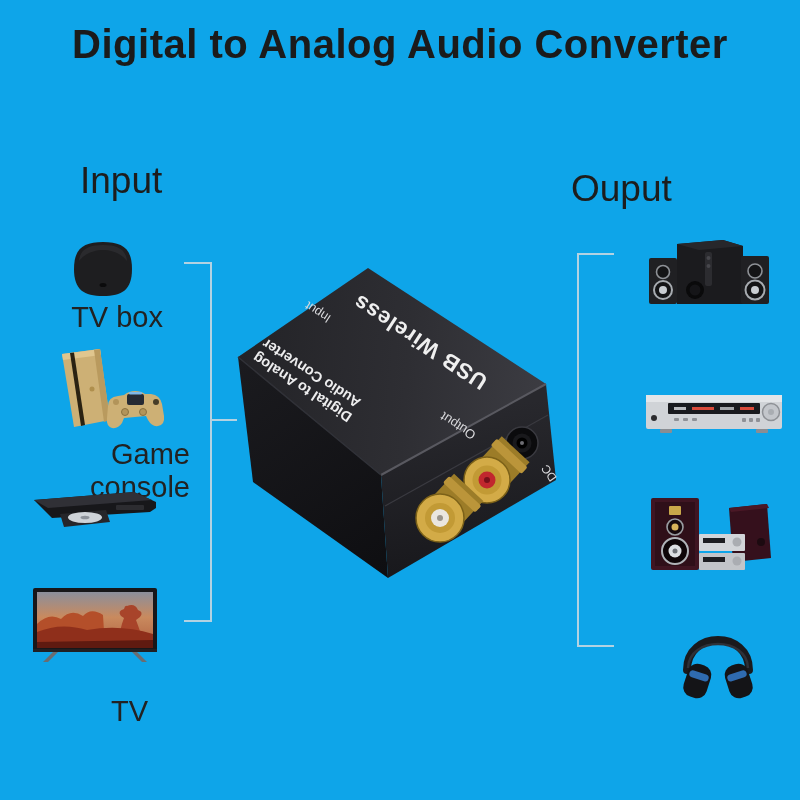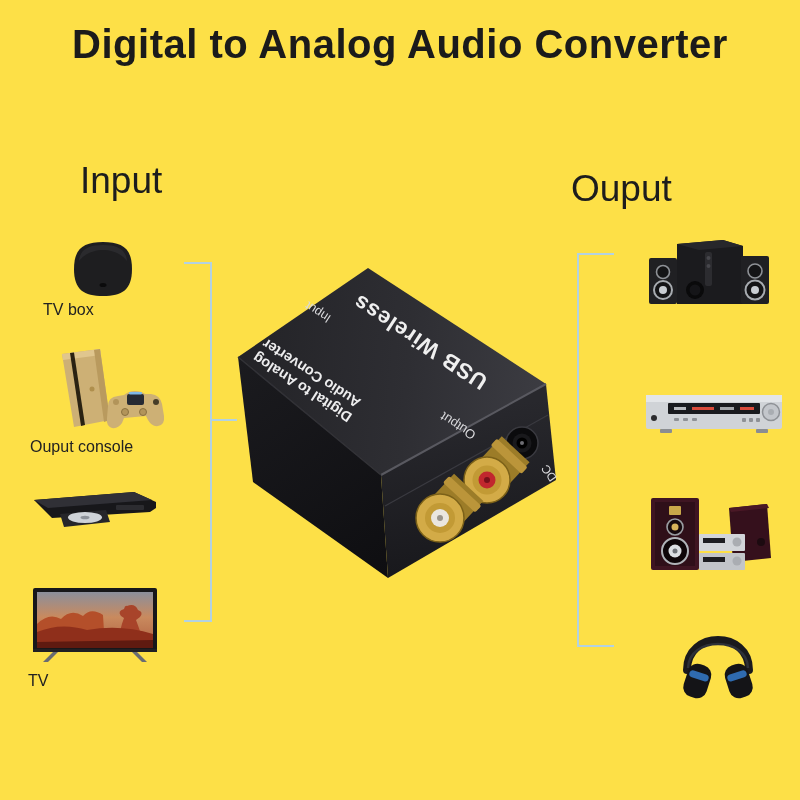--- a/index.html
+++ b/index.html
@@ -1,23 +1,23 @@
 <!DOCTYPE html>
 <html><head>
 <meta charset="utf-8">
 <style>
   *{box-sizing:border-box;margin:0;padding:0}
   html,body{background:#ffffff}
-  .canvas{position:relative;width:800px;height:800px;overflow:hidden;background:#fde047;
+  .canvas{position:relative;width:800px;height:800px;overflow:hidden;background:#0ea5e9;
           font-family:"Liberation Sans",sans-serif;color:#1d1d1d}
   .abs{position:absolute}
   .title{position:absolute;top:22px;left:0;width:100%;text-align:center;
          font-size:40px;font-weight:700;color:#1b1b1b;letter-spacing:.5px}
   .col-heading{position:absolute;font-size:37px;font-weight:400;color:#1d1d1d}
-  .dev-label{position:absolute;text-align:left;font-size:16px;color:#222}
+  .dev-label{position:absolute;text-align:right;font-size:29px;color:#222}
   .bracket{position:absolute;border:0 solid #b3d2e2}
   .bracket.input{border-top-width:2px;border-right-width:2px;border-bottom-width:2px}
   .bracket.output{border-top-width:2px;border-left-width:2px;border-bottom-width:2px}
   .bracket-connector{position:absolute;background:#b3d2e2}
   svg{display:block}
   svg text{font-family:"Liberation Sans",sans-serif}
 </style>
 </head>
 <body>
 
@@ -44,21 +44,21 @@
     <g>
       <path d="M60 62 Q60 53 70 52 L76 51 Q81 47 87 47 Q93 47 97 50 L103 50 Q112 51 114 60 L116 72 Q117 81 110 82 Q104 83 100 76 L98 72 L76 74 L74 79 Q70 85 64 84 Q58 82 59 74 Z" fill="#cdb075"></path>
       <rect x="79" y="50" width="17" height="11" rx="2" fill="#262a33"></rect>
       <rect x="81" y="48" width="13" height="2.5" rx="1" fill="#7fb8e8"></rect>
       <circle cx="68" cy="58" r="3" fill="#b2945a"></circle>
       <circle cx="108" cy="58" r="3" fill="#463d28"></circle>
       <circle cx="77" cy="68" r="3.5" fill="#b2945a" stroke="#8a7140"></circle>
       <circle cx="95" cy="68" r="3.5" fill="#b2945a" stroke="#8a7140"></circle>
     </g>
   </svg>
-  <div class="dev-label" style="left:30px;top:438px;width:160px">Ouput console</div>
+  <div class="dev-label" style="left:30px;top:438px;width:160px">Game console</div>
 
   <svg class="abs" style="left:30px;top:486px" width="130" height="48" viewBox="0 0 130 48">
     <path d="M4 14 L104 6 L126 16 L126 22 L120 26 L22 32 Z" fill="#17171a"></path>
     <path d="M4 14 L104 6 L122 14 L18 22 Z" fill="#303036"></path>
     <rect x="86" y="19" width="28" height="5" rx="1" fill="#2c2c30"></rect>
     <path d="M30 28 L76 24 L80 36 L34 41 Z" fill="#26262a"></path>
     <ellipse cx="55" cy="31.5" rx="17" ry="5.5" fill="#cfd3d8"></ellipse>
     <ellipse cx="55" cy="31.5" rx="4.5" ry="1.8" fill="#8d929a"></ellipse>
   </svg>
 
@@ -73,21 +73,21 @@
     <rect x="2" y="2" width="124" height="64" rx="2" fill="#17171a"></rect>
     <rect x="6" y="6" width="116" height="56" fill="url(#tvsky)"></rect>
     <path d="M6 38 Q18 26 30 33 Q40 22 52 30 Q60 21 72 29 L74 62 L6 62 Z" fill="#b44f2a"></path>
     <path d="M96 20 q8 -3 11 4 q6 2 2 7 l-4 3 q6 16 9 28 L86 62 q3 -20 7 -30 l-3 -2 q-4 -5 3 -7 q1 -4 3 -3 Z" fill="#a8442a"></path>
     <path d="M6 46 Q30 36 56 44 Q90 38 122 48 L122 62 L6 62 Z" fill="#8f2f1b"></path>
     <path d="M6 56 L122 54 L122 62 L6 62 Z" fill="#5f1a10"></path>
     <rect x="2" y="63" width="124" height="3" fill="#202023"></rect>
     <path d="M22 66 L12 76 L17 76 L27 66 Z" fill="#6a6d72"></path>
     <path d="M106 66 L116 76 L111 76 L101 66 Z" fill="#6a6d72"></path>
   </svg>
-  <div class="dev-label" style="left:28px;top:672px;width:120px">TV</div>
+  <div class="dev-label" style="left:28px;top:695px;width:120px">TV</div>
 
   <div class="bracket input" style="left: 184px; top: 262px; width: 28px; height: 360px; border-color: rgb(179, 210, 226);"></div>
   <div class="bracket-connector" style="left: 212px; top: 419px; width: 25px; height: 2px; background: rgb(179, 210, 226);"></div>
   <div class="bracket output" style="left: 577px; top: 253px; width: 37px; height: 394px; border-color: rgb(179, 210, 226);"></div>
 
   <svg class="abs" style="left:215px;top:230px" width="360" height="365" viewBox="0 0 360 365">
     <defs>
       <linearGradient id="gTop" gradientUnits="userSpaceOnUse" x1="23" y1="127" x2="331" y2="154">
         <stop offset="0" stop-color="#232327"></stop>
           <stop offset="0.55" stop-color="#2e2e33"></stop>

